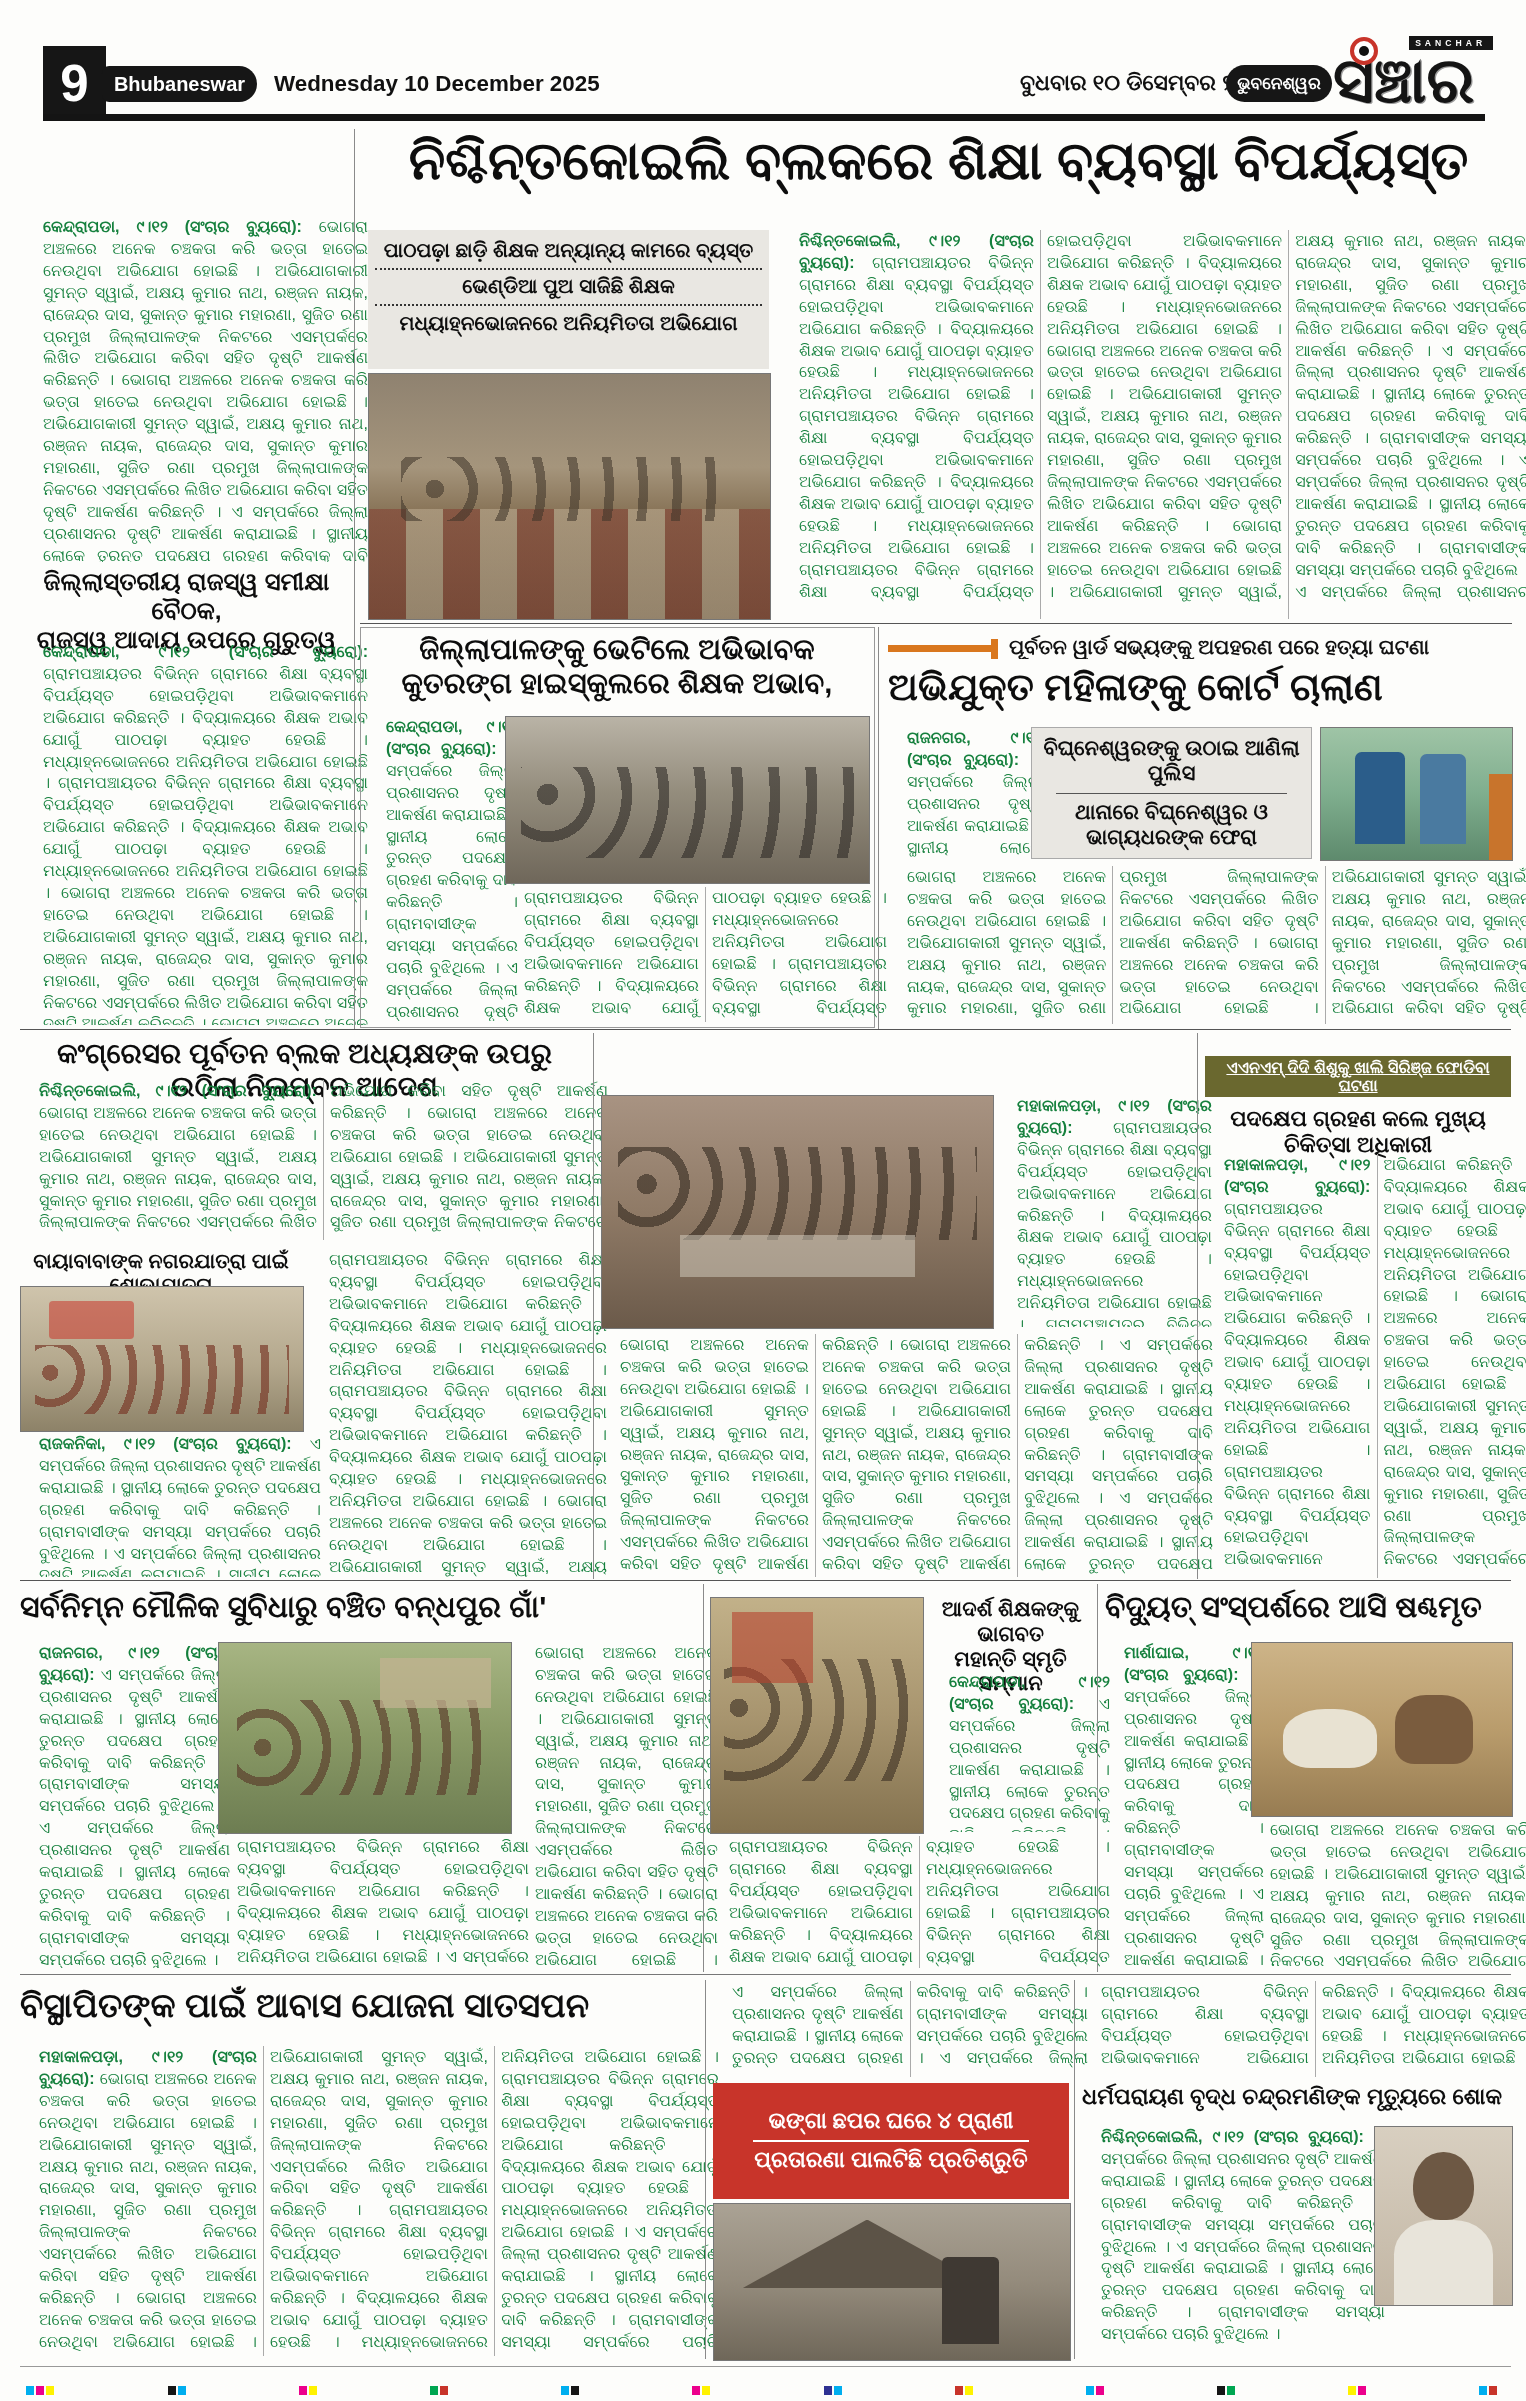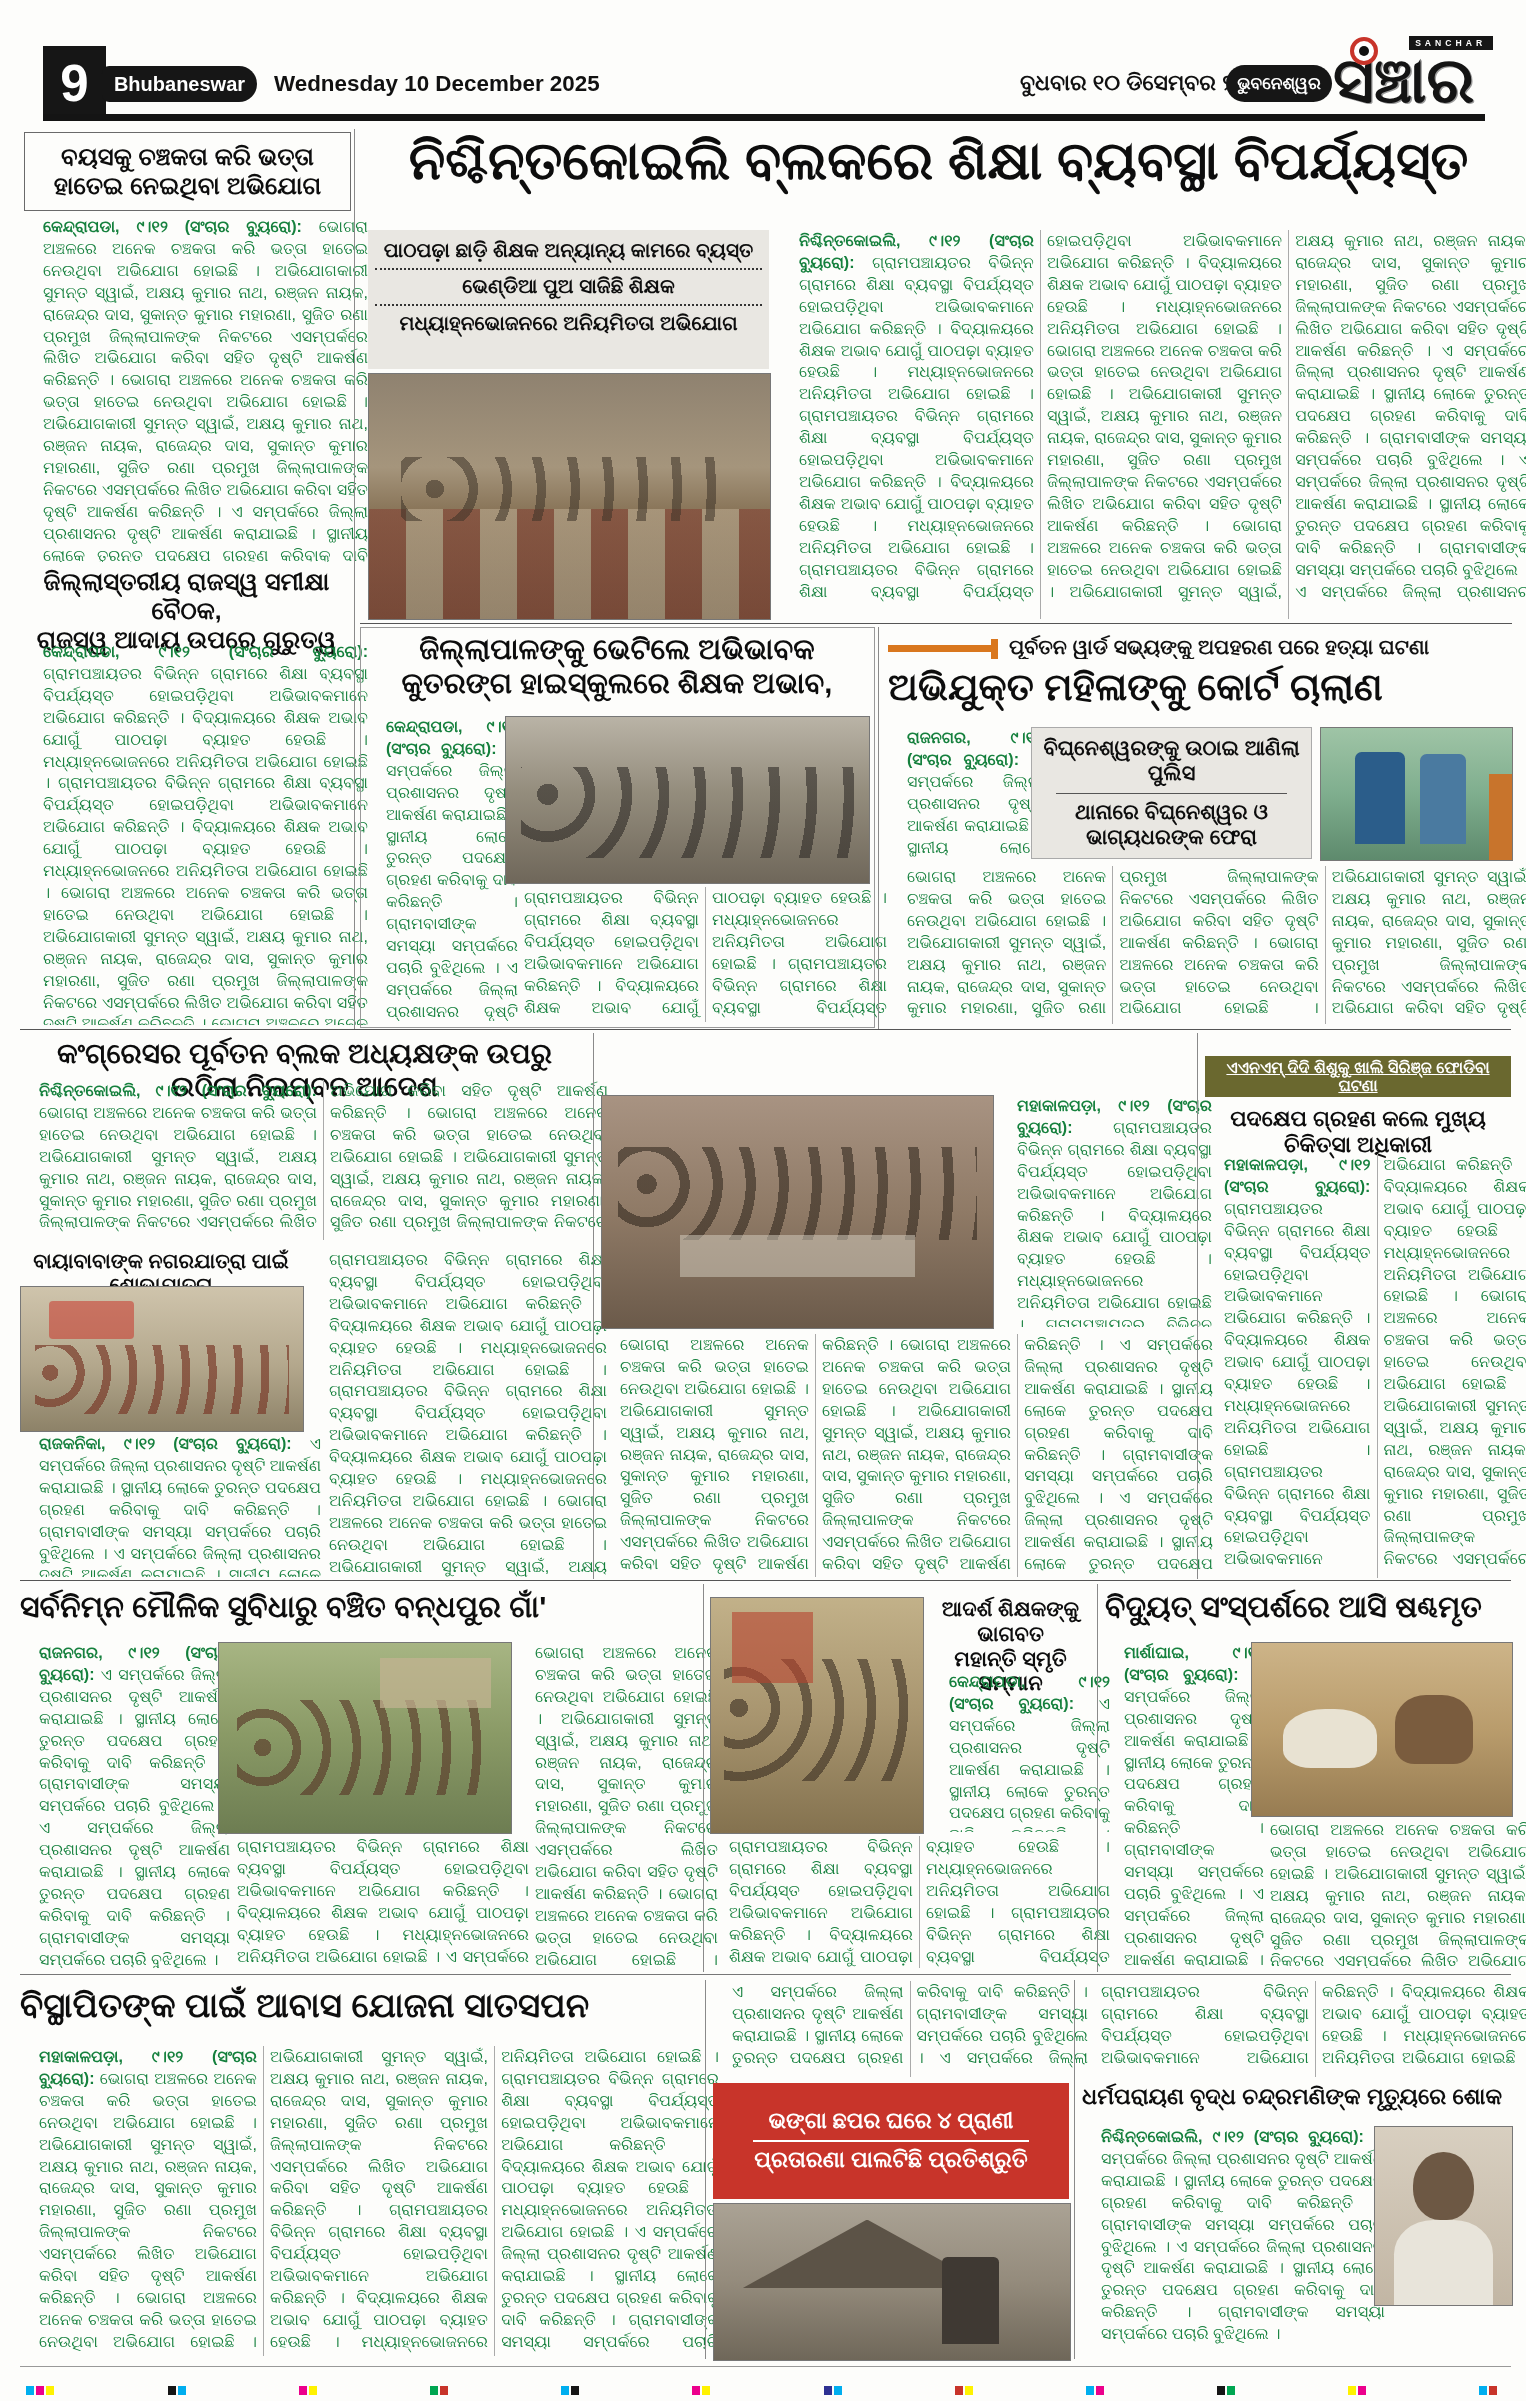--- a/index.html
+++ b/index.html
@@ -43,23 +43,20 @@
       <span>SANCHAR</span>
     </div>
     <div style="position:absolute;left:0;top:14.5px;font-size:63px;font-weight:900;color:#141414;line-height:1.05;text-shadow:1.3px 1.3px 0 #9a9a9a;">ସଞ୍ଚାର</div>
     <div style="position:absolute;left:17px;top:5.3px;width:20px;height:20px;border:4.6px solid #c8342a;border-radius:50%;background:#fff;">
       <div style="position:absolute;left:4.6px;top:4.6px;width:10.6px;height:10.6px;background:#111;border-radius:50%;"></div>
     </div>
   </div>
 
   <div class="abs" style="left:43px;top:114px;width:1442px;height:7.3px;background:#141414;"></div>
 
-  <div class="abs" style="left:24px;top:132px;width:325px;height:77px;border:0.7px solid #6a6a6a;display:flex;align-items:center;justify-content:center;">
-    <div class="hl" style="font-size:24.4px;padding:0 5.3px;">ବୟସକୁ ଚଞ୍ଚକତା କରି ଭତ୍ତା ହାତେଇ ନେଇଥିବା ଅଭିଯୋଗ</div>
-  </div>
   <div class="abs body-txt" style="left:24px;top:216px;width:325px;height:346px;">
     <b>କେନ୍ଦ୍ରାପଡା, ୯।୧୨ (ସଂଚାର ବ୍ୟୁରୋ):</b>
     <span>ଭୋଗରା ଅଞ୍ଚଳରେ ଅନେକ ଚଞ୍ଚକତା କରି ଭତ୍ତା ହାତେଇ ନେଉଥିବା ଅଭିଯୋଗ ହୋଇଛି । ଅଭିଯୋଗକାରୀ ସୁମନ୍ତ ସ୍ୱାଇଁ, ଅକ୍ଷୟ କୁମାର ନାଥ, ରଞ୍ଜନ ନାୟକ, ରାଜେନ୍ଦ୍ର ଦାସ, ସୁକାନ୍ତ କୁମାର ମହାରଣା, ସୁଜିତ ରଣା ପ୍ରମୁଖ ଜିଲ୍ଲାପାଳଙ୍କ ନିକଟରେ ଏସମ୍ପର୍କରେ ଲିଖିତ ଅଭିଯୋଗ କରିବା ସହିତ ଦୃଷ୍ଟି ଆକର୍ଷଣ କରିଛନ୍ତି । ଭୋଗରା ଅଞ୍ଚଳରେ ଅନେକ ଚଞ୍ଚକତା କରି ଭତ୍ତା ହାତେଇ ନେଉଥିବା ଅଭିଯୋଗ ହୋଇଛି । ଅଭିଯୋଗକାରୀ ସୁମନ୍ତ ସ୍ୱାଇଁ, ଅକ୍ଷୟ କୁମାର ନାଥ, ରଞ୍ଜନ ନାୟକ, ରାଜେନ୍ଦ୍ର ଦାସ, ସୁକାନ୍ତ କୁମାର ମହାରଣା, ସୁଜିତ ରଣା ପ୍ରମୁଖ ଜିଲ୍ଲାପାଳଙ୍କ ନିକଟରେ ଏସମ୍ପର୍କରେ ଲିଖିତ ଅଭିଯୋଗ କରିବା ସହିତ ଦୃଷ୍ଟି ଆକର୍ଷଣ କରିଛନ୍ତି । </span>
     <span>ଏ ସମ୍ପର୍କରେ ଜିଲ୍ଲା ପ୍ରଶାସନର ଦୃଷ୍ଟି ଆକର୍ଷଣ କରାଯାଇଛି । ସ୍ଥାନୀୟ ଲୋକେ ତୁରନ୍ତ ପଦକ୍ଷେପ ଗ୍ରହଣ କରିବାକୁ ଦାବି କରିଛନ୍ତି । ଗ୍ରାମବାସୀଙ୍କ ସମସ୍ୟା ସମ୍ପର୍କରେ ପଚାରି ବୁଝିଥିଲେ । ଏ ସମ୍ପର୍କରେ ଜିଲ୍ଲା ପ୍ରଶାସନର ଦୃଷ୍ଟି ଆକର୍ଷଣ କରାଯାଇଛି । ସ୍ଥାନୀୟ ଲୋକେ ତୁରନ୍ତ ପଦକ୍ଷେପ ଗ୍ରହଣ କରିବାକୁ ଦାବି କରିଛନ୍ତି । ଗ୍ରାମବାସୀଙ୍କ ସମସ୍ୟା ସମ୍ପର୍କରେ ପଚାରି ବୁଝିଥିଲେ । </span>
   </div>
 
   <div class="hl abs" style="left:24px;top:568px;width:325px;font-size:24.4px;">
     <div>ଜିଲ୍ଲାସ୍ତରୀୟ ରାଜସ୍ୱ ସମୀକ୍ଷା ବୈଠକ,</div>
     <div>ରାଜସ୍ୱ ଆଦାୟ ଉପରେ ଗୁରୁତ୍ୱ</div>
   </div>

